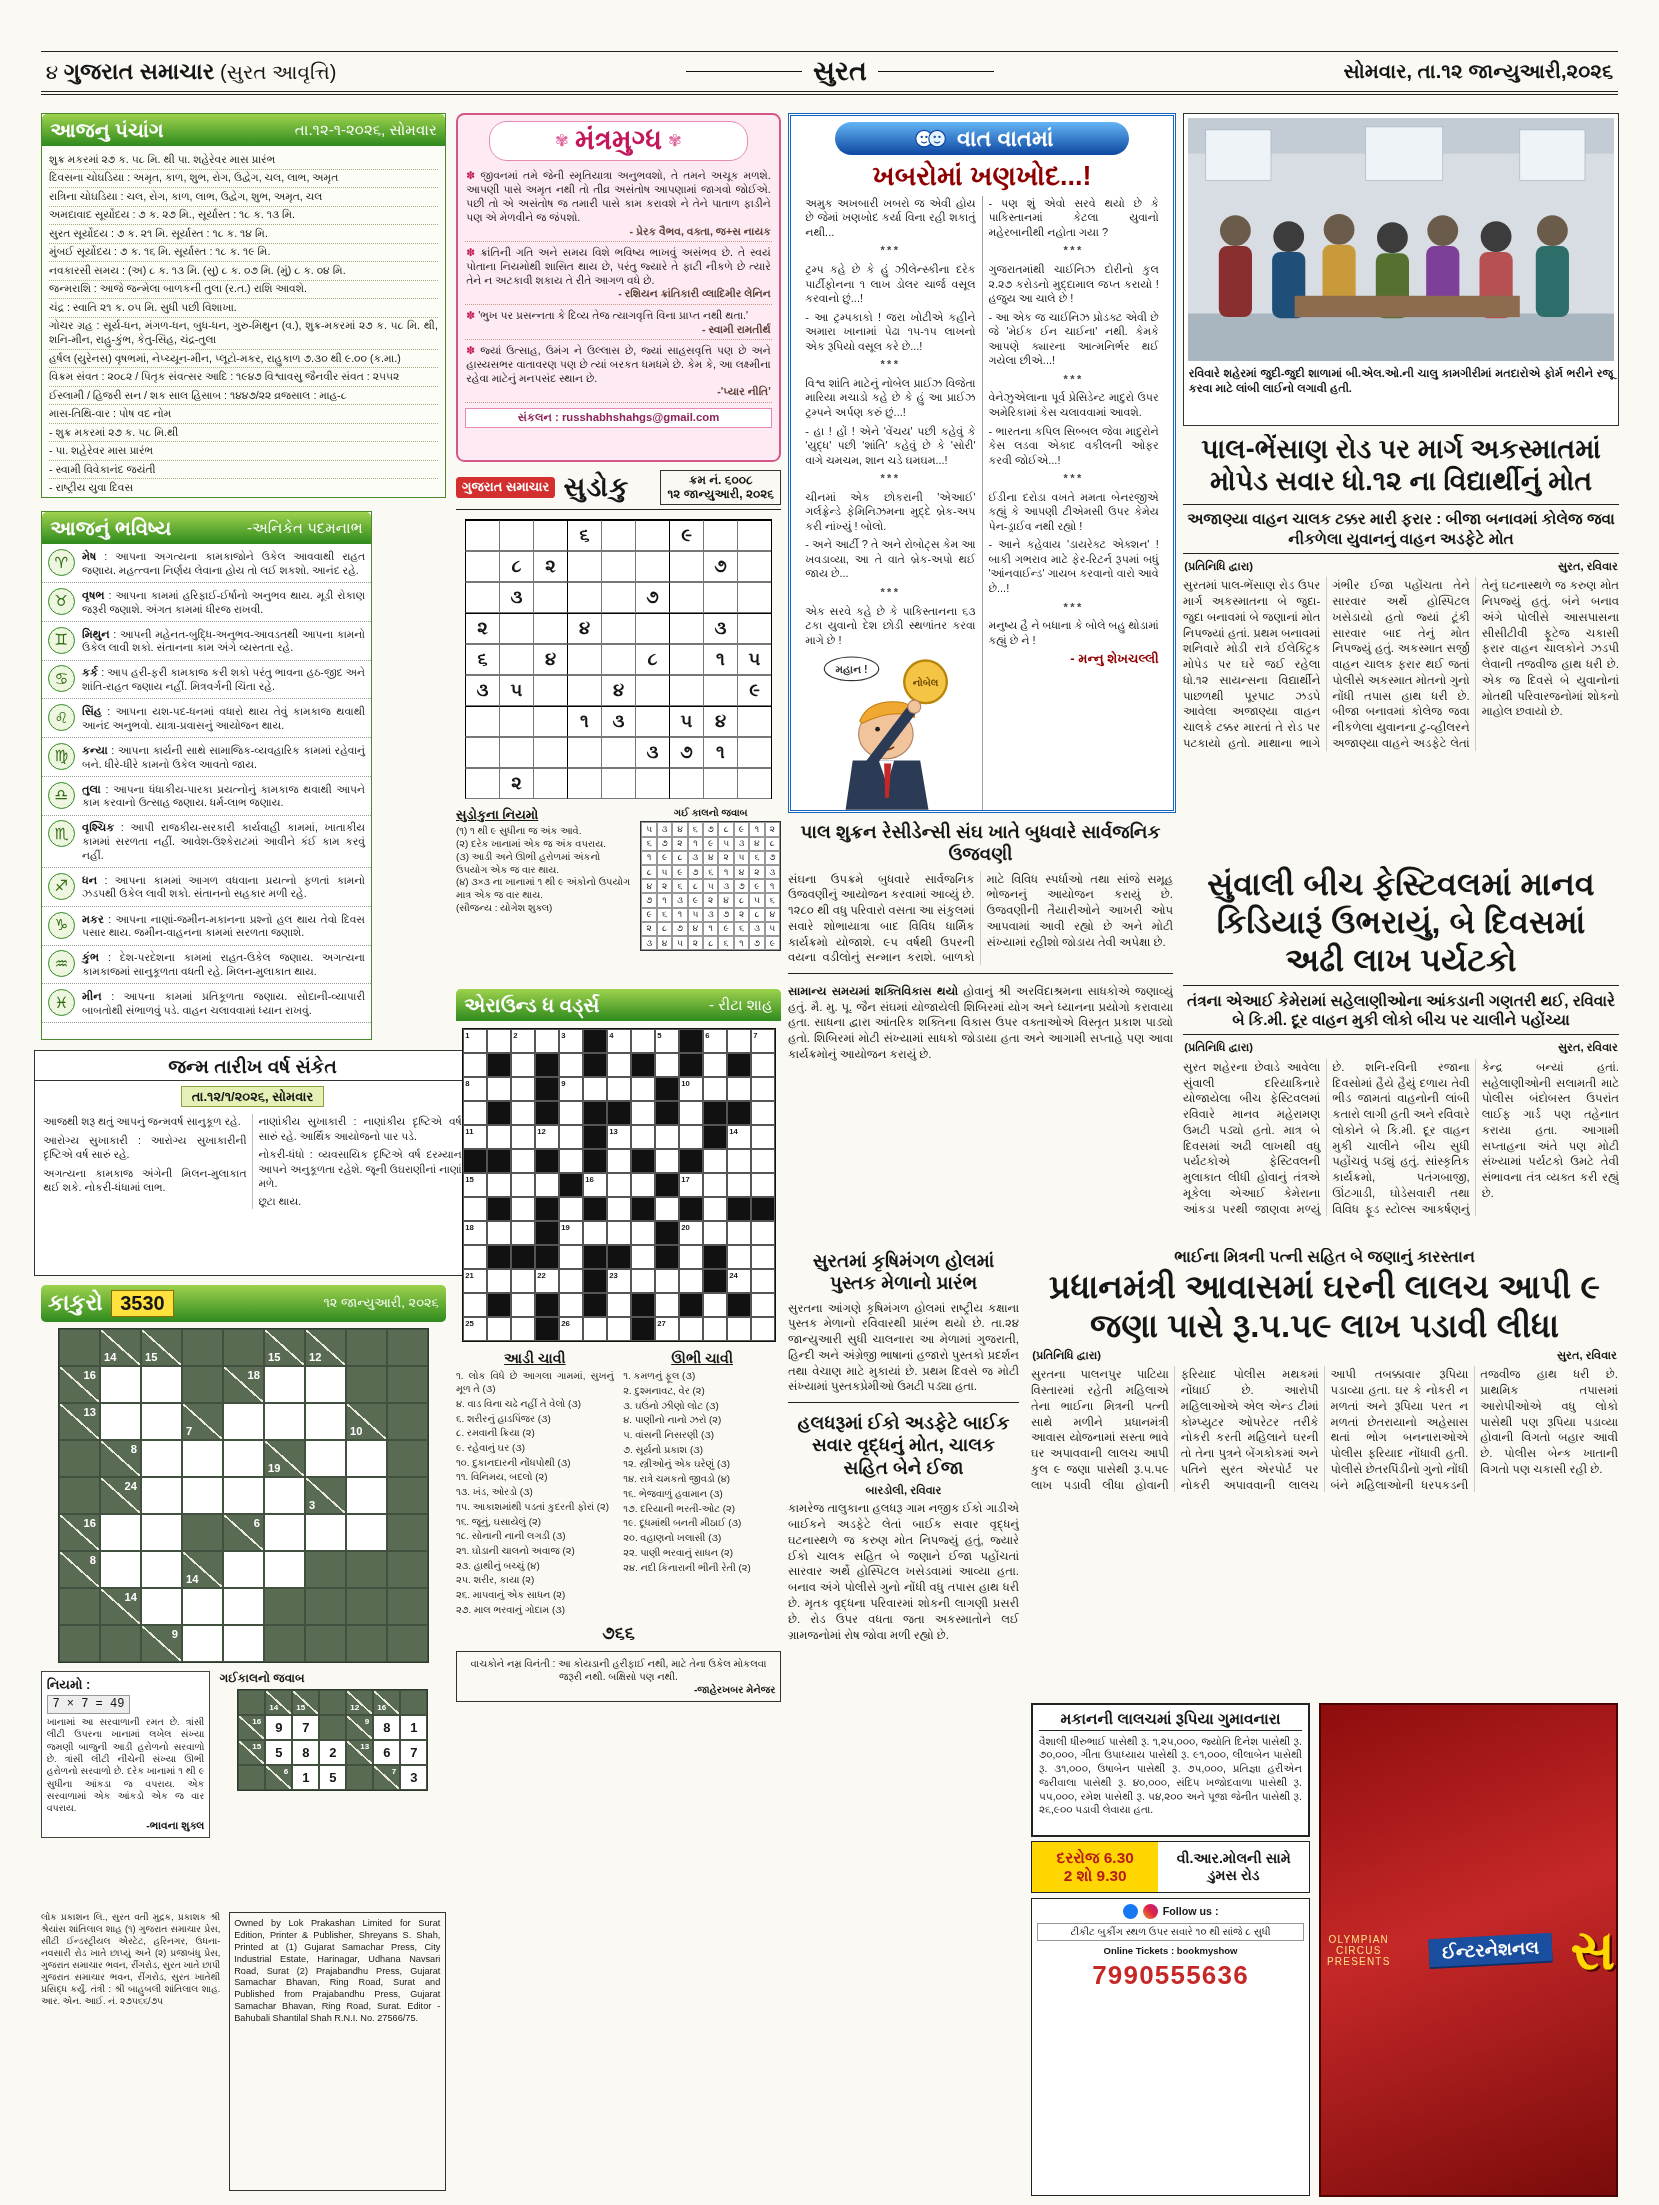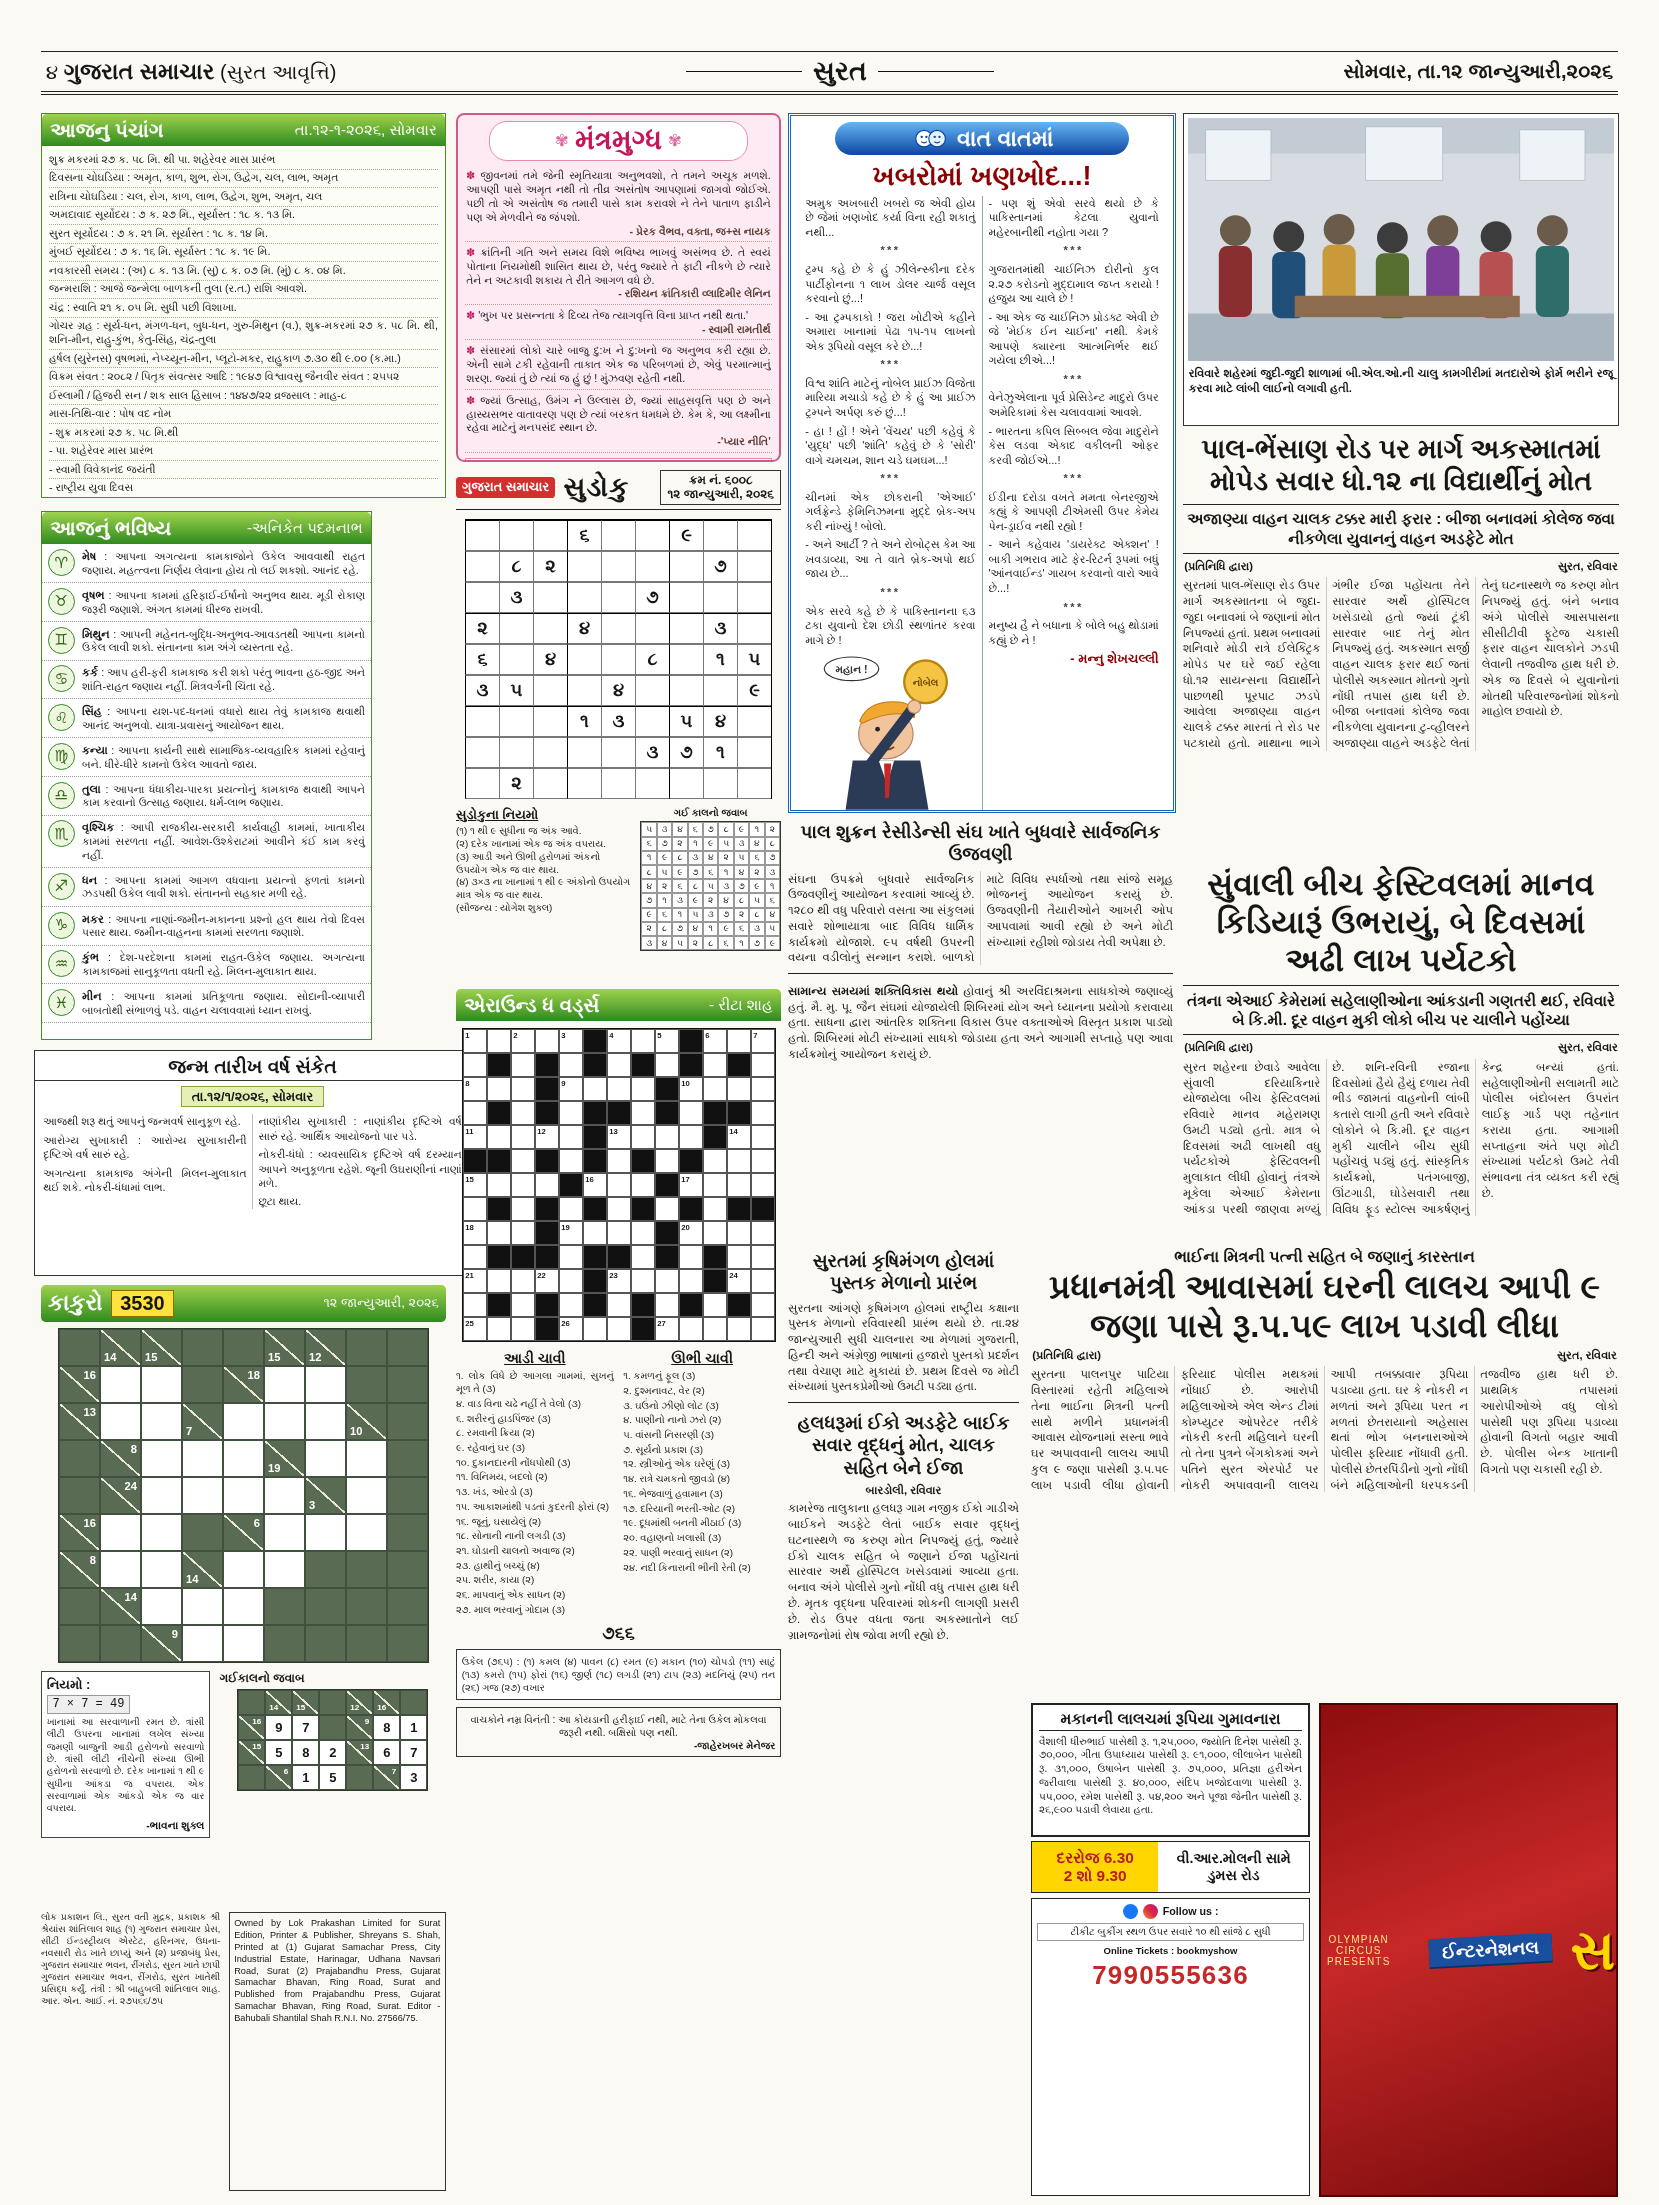--- a/index.html
+++ b/index.html
@@ -537,24 +537,20 @@
       <div class="mq-item">
         <p class="mq-text">ક્રાંતિની ગતિ અને સમય વિશે ભવિષ્ય ભાખવું અસંભવ છે. તે સ્વયં પોતાના નિયમોથી શાસિત થાય છે, પરંતુ જ્યારે તે ફાટી નીકળે છે ત્યારે તેને ન અટકાવી શકાય તે રીતે આગળ વધે છે.</p>
         <p class="mq-author">- રશિયન ક્રાંતિકારી વ્લાદિમીર લેનિન</p>
       </div>
 
       <div class="mq-item">
         <p class="mq-text">'ભુખ પર પ્રસન્નતા કે દિવ્ય તેજ ત્યાગવૃત્તિ વિના પ્રાપ્ત નથી થતા.'</p>
         <p class="mq-author">- સ્વામી રામતીર્થ</p>
       </div>
 
-      <div class="mq-item">
-        <p class="mq-text">સંસારમાં લોકો ચારે બાજુ દુ:ખ ને દુ:ખનો જ અનુભવ કરી રહ્યા છે. એની સામે ટકી રહેવાની તાકાત એક જ પરિબળમાં છે, એવું પરમાત્માનું શરણ. જ્યાં તું છે ત્યાં જ હું છું ! મુંઝવણ રહેતી નથી.</p>
-        <p class="mq-author"></p>
-      </div>
 
       <div class="mq-item">
         <p class="mq-text">જ્યાં ઉત્સાહ, ઉમંગ ને ઉલ્લાસ છે, જ્યાં સાહસવૃત્તિ પણ છે અને હાસ્યસભર વાતાવરણ પણ છે ત્યાં બરકત ધમધમે છે. કેમ કે, આ લક્ષ્મીના રહેવા માટેનું મનપસંદ સ્થાન છે.</p>
         <p class="mq-author">-'પ્યાર નીતિ'</p>
       </div>
     </div>
   <div class="mq-foot">સંકલન : russhabhshahgs@gmail.com</div>
 </section>
 
 <section class="blk" style="left:456px;top:470px;width:325px;height:511px">
@@ -1016,21 +1012,20 @@
           <p>૧૬. ભેજવાળું હવામાન (૩)</p>
           <p>૧૭. દરિયાની ભરતી-ઓટ (૨)</p>
           <p>૧૯. દૂધમાંથી બનતી મીઠાઈ (૩)</p>
           <p>૨૦. વહાણનો ખલાસી (૩)</p>
           <p>૨૨. પાણી ભરવાનું સાધન (૨)</p>
           <p>૨૪. નદી કિનારાની ભીની રેતી (૨)</p>
         </div>
     </div>
   </div>
   <div class="cw-num">૭૬૬</div>
-  <div class="cw-sol">ઉકેલ (૭૬૫) : (૧) કમલ (૪) પાવન (૮) રમત (૯) મકાન (૧૦) ચોપડો (૧૧) સાટું (૧૩) કમરો (૧૫) ફોરાં (૧૬) જીર્ણ (૧૮) લગડી (૨૧) ટાપ (૨૩) મદનિયું (૨૫) તન (૨૬) ગજ (૨૭) વખાર</div>
   <div class="cw-note">
     <span>વાચકોને નમ્ર વિનંતી : આ કોયડાની હરીફાઈ નથી, માટે તેના ઉકેલ મોકલવા જરૂરી નથી. બક્ષિસો પણ નથી.</span>
     <span class="sgn">-જાહેરખબર મેનેજર</span>
   </div>
 </section>
 
 <section class="blk vaat" style="left:788px;top:113px;width:388px;height:700px">
   <div class="vv-head">
     <svg width="38" height="21.3" viewBox="0 0 64 36">
       <circle cx="22" cy="18" r="14" fill="#fff" stroke="#0d47a1" stroke-width="2"></circle>

